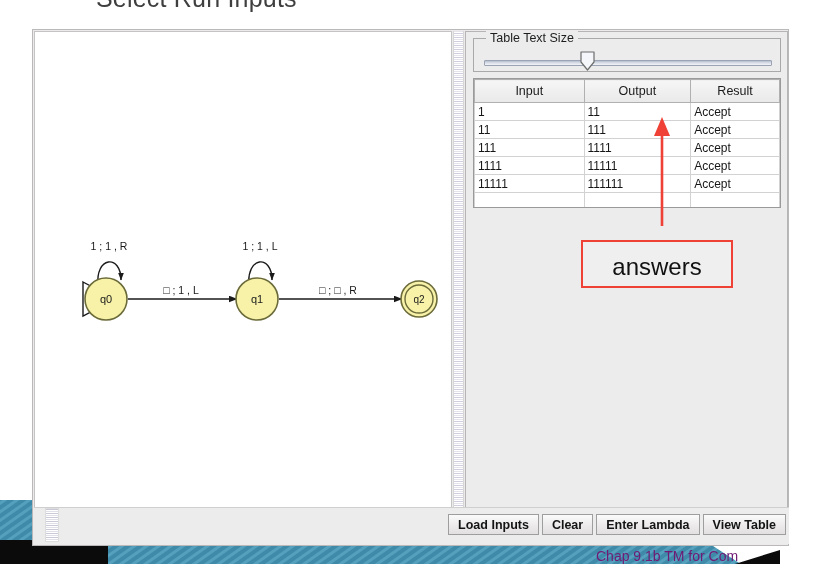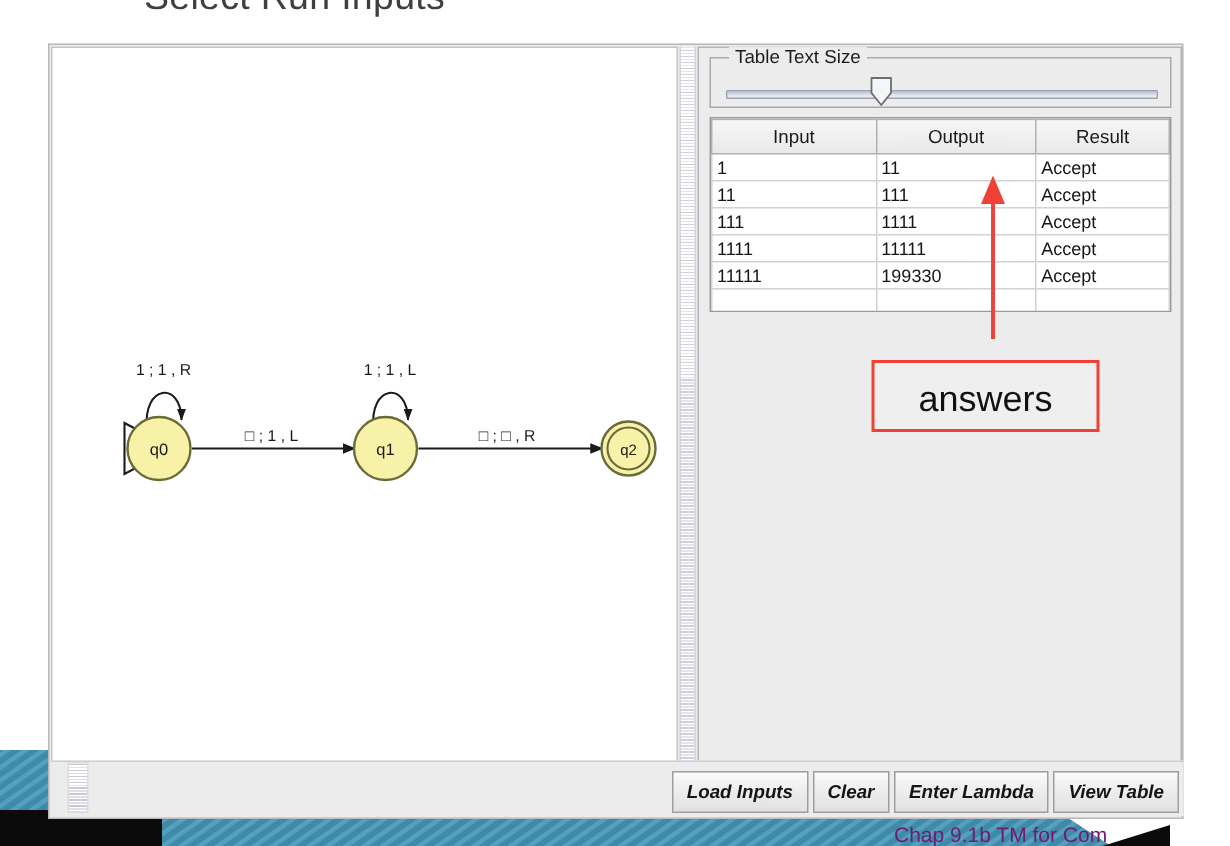--- a/index.html
+++ b/index.html
@@ -241,35 +241,34 @@
     box-sizing: border-box;
   }
   .btn-row {
     position: absolute;
     right: 3px;
     top: 6px;
     display: flex;
     gap: 3px;
   }
   .jbtn {
-    height: 28px;
+    height: 21px;
     padding: 0 9px;
     background: linear-gradient(180deg,#fbfbfb 0%, #eceaea 55%, #e2e0e0 100%);
     border: 1px solid #9e9e9e;
     box-sizing: border-box;
     font-size: 12.5px;
     font-weight: bold;
     color: #141414;
     display: flex;
     align-items: center;
     justify-content: center;
     white-space: nowrap;
     font-family: "Liberation Sans", sans-serif;
     cursor: pointer;
-    font-style: italic;
   }
 
   
   .grip {
     position: absolute;
     left: 11px;
     bottom: 2px;
     width: 14px;
     height: 34px;
     background:
@@ -405,21 +404,21 @@
               <td>1111</td>
               <td>Accept</td>
             </tr>
             <tr>
               <td>1111</td>
               <td>11111</td>
               <td>Accept</td>
             </tr>
             <tr>
               <td>11111</td>
-              <td>199330</td>
+              <td>111111</td>
               <td>Accept</td>
             </tr>
             <tr>
               <td></td>
               <td></td>
               <td></td>
             </tr>
           </tbody>
         </table>
       </div>

